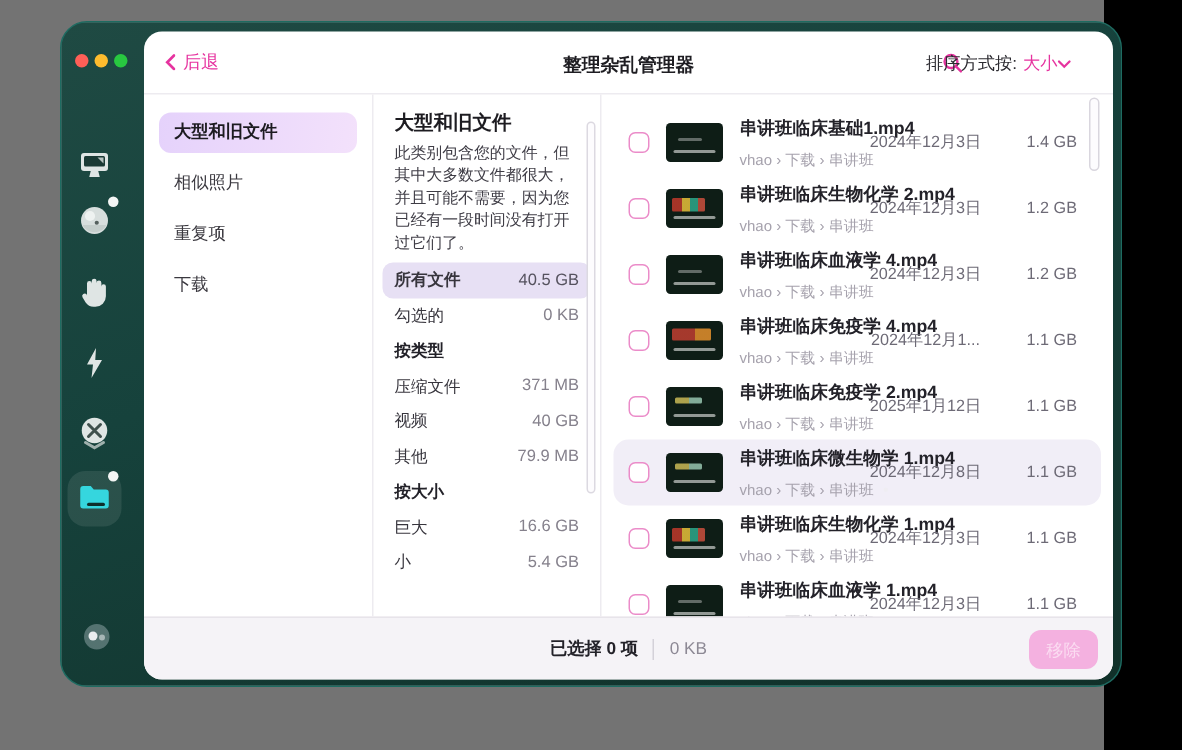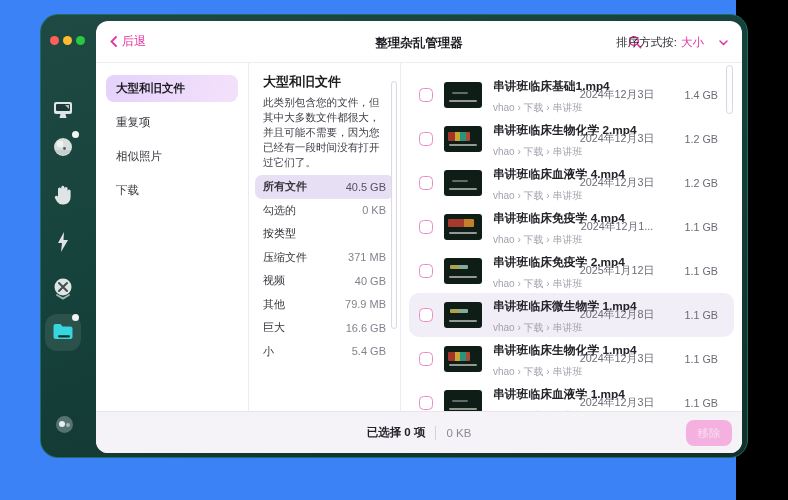--- a/index.html
+++ b/index.html
@@ -1,18 +1,18 @@
 <!DOCTYPE html>
 <html><head>
 <meta charset="utf-8">
 <style>
   * { margin:0; padding:0; box-sizing:border-box; }
   html,body { width:788px; height:500px; background:#000; overflow:hidden; }
   body { font-family:"Liberation Sans", sans-serif; }
-  .stage { position:relative; width:736px; height:500px; background:#3b82f6; }
+  .stage { position:relative; width:736px; height:500px; background:#737373; }
 
   
   .window { position:absolute; left:40px; top:14px; width:708px; height:444px;
             background:linear-gradient(160deg,#1f4a43 0%, #16423c 40%, #113029 100%);
             border:1px solid #1e6b61; border-radius:18px; }
 
   
   .sidebar { position:absolute; left:0; top:0; width:55px; height:100%; }
   .traffic { position:absolute; left:9px; top:21px; display:flex; gap:4px; }
   .traffic span { width:9px; height:9px; border-radius:50%; display:block; }
@@ -33,42 +33,42 @@
   .content { position:absolute; left:55px; top:6px; width:646px; height:432px;
              background:#fff; border-radius:12px; overflow:hidden; }
 
   .topbar { position:relative; height:42px; border-bottom:1px solid #edebf0; }
   .back { position:absolute; left:14px; top:12px; display:flex; align-items:center; gap:5px;
           color:#e6339f; font-size:12px; cursor:default; }
   .back svg { display:block; }
   .win-title { position:absolute; left:0; right:0; top:14px; text-align:center;
                font-size:12.5px; font-weight:bold; color:#1e1d22; }
   .search { position:absolute; right:100px; top:14px; }
-  .sort { position:absolute; right:14px; top:14px; display:flex; align-items:flex-start; gap:4px; font-size:11.5px; }
+  .sort { position:absolute; right:28px; top:14px; display:flex; align-items:flex-start; gap:4px; font-size:11.5px; }
   .sort-label { color:#2c2b31; }
-  .sort-value { color:#e6339f; display:flex; align-items:center; gap:15px; }
+  .sort-value { color:#e6339f; display:flex; align-items:center; gap:0; }
 
   .main { position:absolute; top:42px; bottom:42px; left:0; right:0; display:flex; }
 
   
   .col-cats { width:153px; border-right:1px solid #edebf0; padding:12px 10px; }
   .cat { height:27px; line-height:27px; padding:0 10px; margin-bottom:7px; font-size:11.5px;
          color:#3a383f; border-radius:8px; white-space:nowrap; }
   .cat.selected { background:linear-gradient(100deg,#e5d2fb 0%, #f3e1fb 100%);
                   font-weight:bold; color:#1c1b20; }
 
   
   .col-details { position:relative; width:152px; border-right:1px solid #edebf0; padding:10px 14px; overflow:hidden; }
   .d-head { font-size:13px; font-weight:bold; color:#1d1c21; }
   .d-desc { margin-top:4px; font-size:10.6px; line-height:15px; color:#3f3d46; }
   .stats { margin-top:5px; }
   .stat { display:flex; justify-content:space-between; align-items:center; height:23.5px; font-size:11px; }
   .stat .lb { color:#37353d; }
   .stat .vl { color:#85818c; }
-  .stat.hd .lb { font-weight:normal; color:#232229; }
+  .stat.hd .lb { font-weight:bold; color:#232229; }
   .stat.hl { background:#e7e0f4; border-radius:7px; margin:0 -8px; padding:0 8px; }
   .stat.hl .lb { font-weight:bold; }
   .stat.hl .vl { color:#55525e; }
   .mid-scroll { position:absolute; right:3px; top:18px; width:6px; height:248px;
                 background:#fdfcfe; border:1px solid #dcd9e1; border-radius:4px; }
 
   
   .col-files { position:relative; flex:1; overflow:hidden; padding-top:10px; }
   .frow { display:flex; align-items:center; height:44px; padding:0 24px 0 18px; gap:11px; }
   .frow.hl { background:#f1eef7; border-radius:10px; margin:0 8px; padding:0 16px 0 10px; }
@@ -197,22 +197,22 @@
                 <path d="M1 1 L4.5 4.5 L8 1" stroke="#e6339f" stroke-width="1.5" fill="none" stroke-linecap="round"></path>
               </svg>
           </span>
         </div>
       </div>
 
       <div class="main">
 
         <div class="col-cats">
           <div class="cat selected">大型和旧文件</div>
+          <div class="cat">相似照片</div>
           <div class="cat">重复项</div>
-          <div class="cat">相似照片</div>
           <div class="cat">下载</div>
         </div>
 
         <div class="col-details">
           <div class="d-head">大型和旧文件</div>
           <div class="d-desc">此类别包含您的文件，但其中大多数文件都很大，并且可能不需要，因为您已经有一段时间没有打开过它们了。</div>
           <div class="stats">
             <div class="stat hl">
                 <span class="lb">所有文件</span>
                 <span class="vl">40.5 GB</span>
@@ -230,20 +230,24 @@
                 <span class="vl">371 MB</span>
               </div>
             <div class="stat">
                 <span class="lb">视频</span>
                 <span class="vl">40 GB</span>
               </div>
             <div class="stat">
                 <span class="lb">其他</span>
                 <span class="vl">79.9 MB</span>
               </div>
+            <div class="stat hd">
+                <span class="lb">按大小</span>
+                <span class="vl"></span>
+              </div>
             <div class="stat">
                 <span class="lb">巨大</span>
                 <span class="vl">16.6 GB</span>
               </div>
             <div class="stat">
                 <span class="lb">小</span>
                 <span class="vl">5.4 GB</span>
               </div>
 
           </div>

